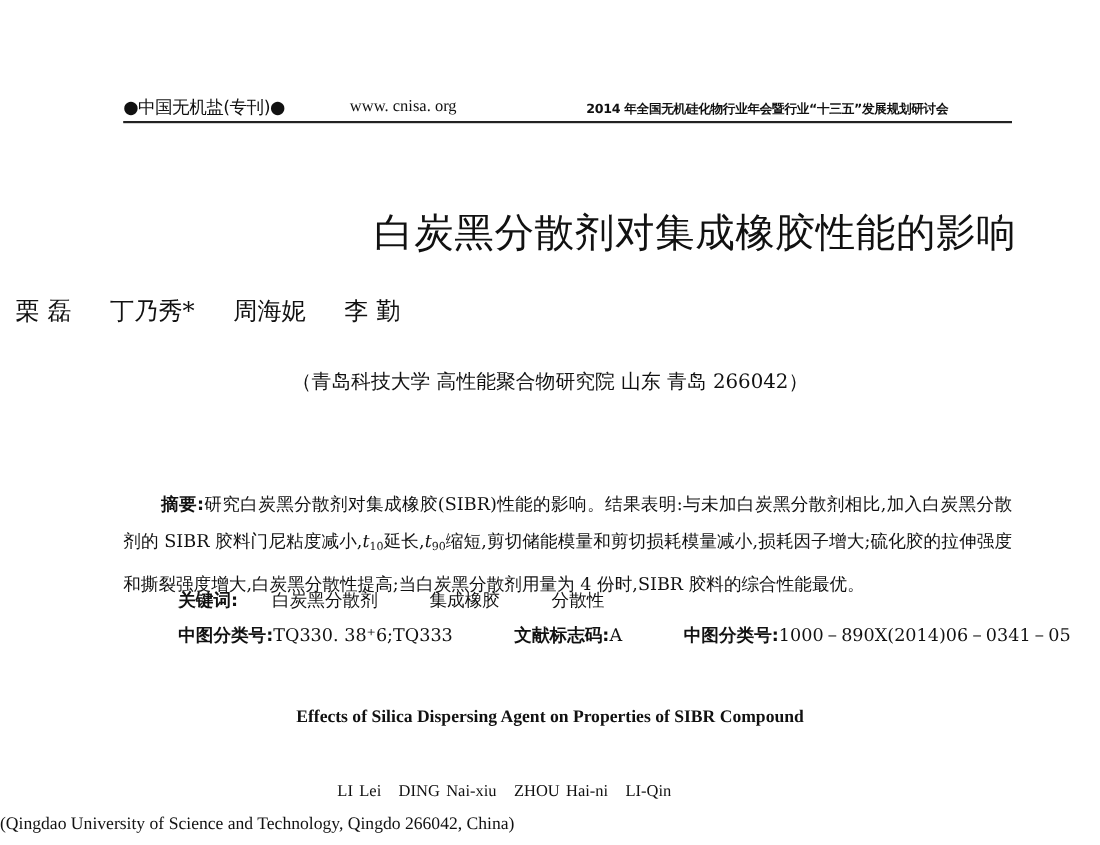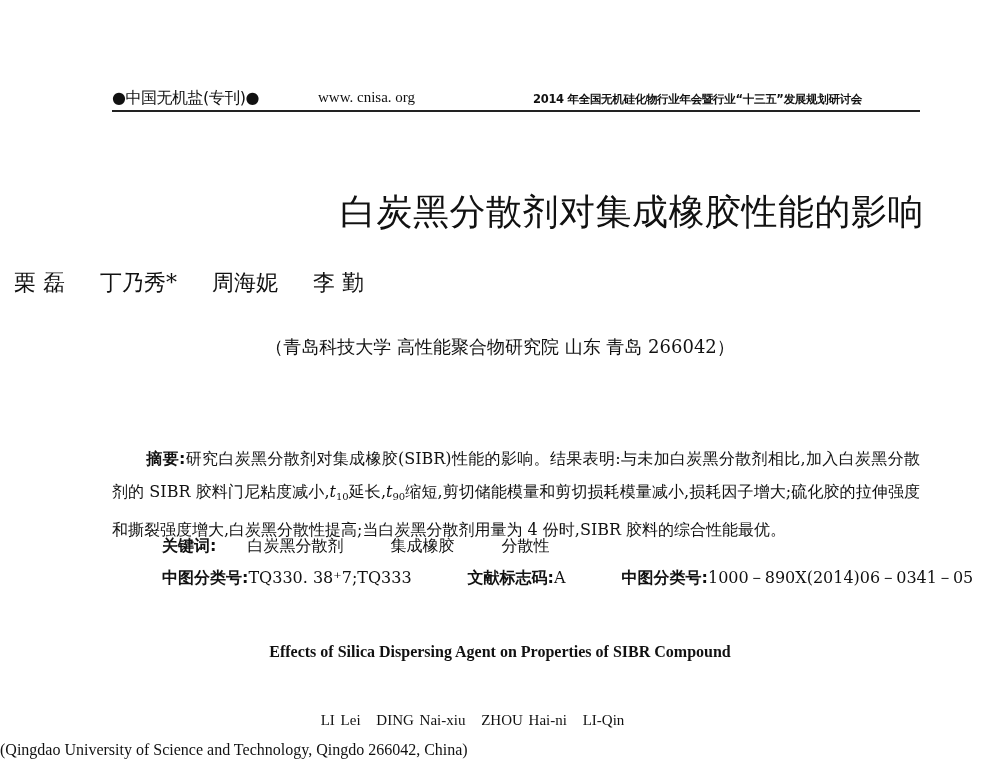--- a/index.html
+++ b/index.html
@@ -16,21 +16,21 @@
   .abstract { left: 112px; top: 394px; width: 808px; font-size: 16px; line-height: 33px; white-space: normal; text-align: justify; font-family: "DejaVu Serif", serif; margin-top: 48px; }
   .abstract .lbl { font-weight: bold; font-family: "DejaVu Sans", sans-serif; }
   .indent { display: inline-block; width: 34px; }
   sub { font-size: 10px; vertical-align: -3px; }
   .kw { left: 146px; top: 536px; font-size: 16px; }
   .kw .lbl, .clc .lbl { font-weight: bold; font-family: "DejaVu Sans", sans-serif; margin-left: 16px; }
   .kw .item { margin-right: 16px; margin-left: 31px; }
   .clc { left: 146px; top: 568px; font-size: 16px; }
   .clc .gap { display: inline-block; width: 40px; }
   .en-title { left: 0; width: 1000px; top: 643px; text-align: center; font-family: "Liberation Serif", serif; font-weight: bold; font-size: 16px; }
-  .en-authors { left: 0; width: 917px; top: 712px; text-align: center; font-family: "Liberation Serif", serif; font-size: 15px; word-spacing: 2px; padding-left: 14px; }
+  .en-authors { left: 0; width: 917px; top: 712px; text-align: center; font-family: "Liberation Serif", serif; font-size: 15px; word-spacing: 2px; }
   .en-authors span { margin: 0 5px; }
   .en-affil { left: 0; width: 888px; top: 741px; text-align: left; font-family: "Liberation Serif", serif; font-size: 16px; }
 </style>
 </head>
 <body>
 
 <div class="abs hdr-left">●中国无机盐(专刊)●</div>
 <div class="abs hdr-url">www. cnisa. org</div>
 <div class="abs hdr-right">2014 年全国无机硅化物行业年会暨行业“十三五”发展规划研讨会</div>
 <div class="abs hdr-rule"></div>
@@ -48,21 +48,21 @@
 
 <div class="abs abstract">
   <span class="indent"></span><span class="lbl">摘要:</span><span>研究白炭黑分散剂对集成橡胶(SIBR)性能的影响。结果表明:与未加白炭黑分散剂相比,加入白炭黑分散剂的 SIBR 胶料门尼粘度减小,</span><i>t</i><sub>10</sub><span>延长,</span><i>t</i><sub>90</sub><span>缩短,剪切储能模量和剪切损耗模量减小,损耗因子增大;硫化胶的拉伸强度和撕裂强度增大,白炭黑分散性提高;当白炭黑分散剂用量为 4 份时,SIBR 胶料的综合性能最优。</span>
 </div>
 
 <div class="abs kw">
   <span class="lbl">关键词:</span><span class="item">白炭黑分散剂</span><span class="item">集成橡胶</span><span class="item">分散性</span>
 </div>
 
 <div class="abs clc">
-  <span class="lbl">中图分类号:</span><span>TQ330. 38⁺7;TQ333</span><span class="gap"></span><span class="lbl">文献标志码:</span><span>A</span><span class="gap"></span><span class="lbl">中图分类号:</span><span>1000－890X(2014)06－0341－05</span>
+  <span class="lbl">中图分类号:</span><span>TQ330. 38⁺6;TQ333</span><span class="gap"></span><span class="lbl">文献标志码:</span><span>A</span><span class="gap"></span><span class="lbl">中图分类号:</span><span>1000－890X(2014)06－0341－05</span>
 </div>
 
 <div class="abs en-title">Effects of Silica Dispersing Agent on Properties of SIBR Compound</div>
 
 <div class="abs en-authors">
   <span>LI Lei</span>
   <span>DING Nai-xiu</span>
   <span>ZHOU Hai-ni</span>
   <span>LI-Qin</span>
 </div>

